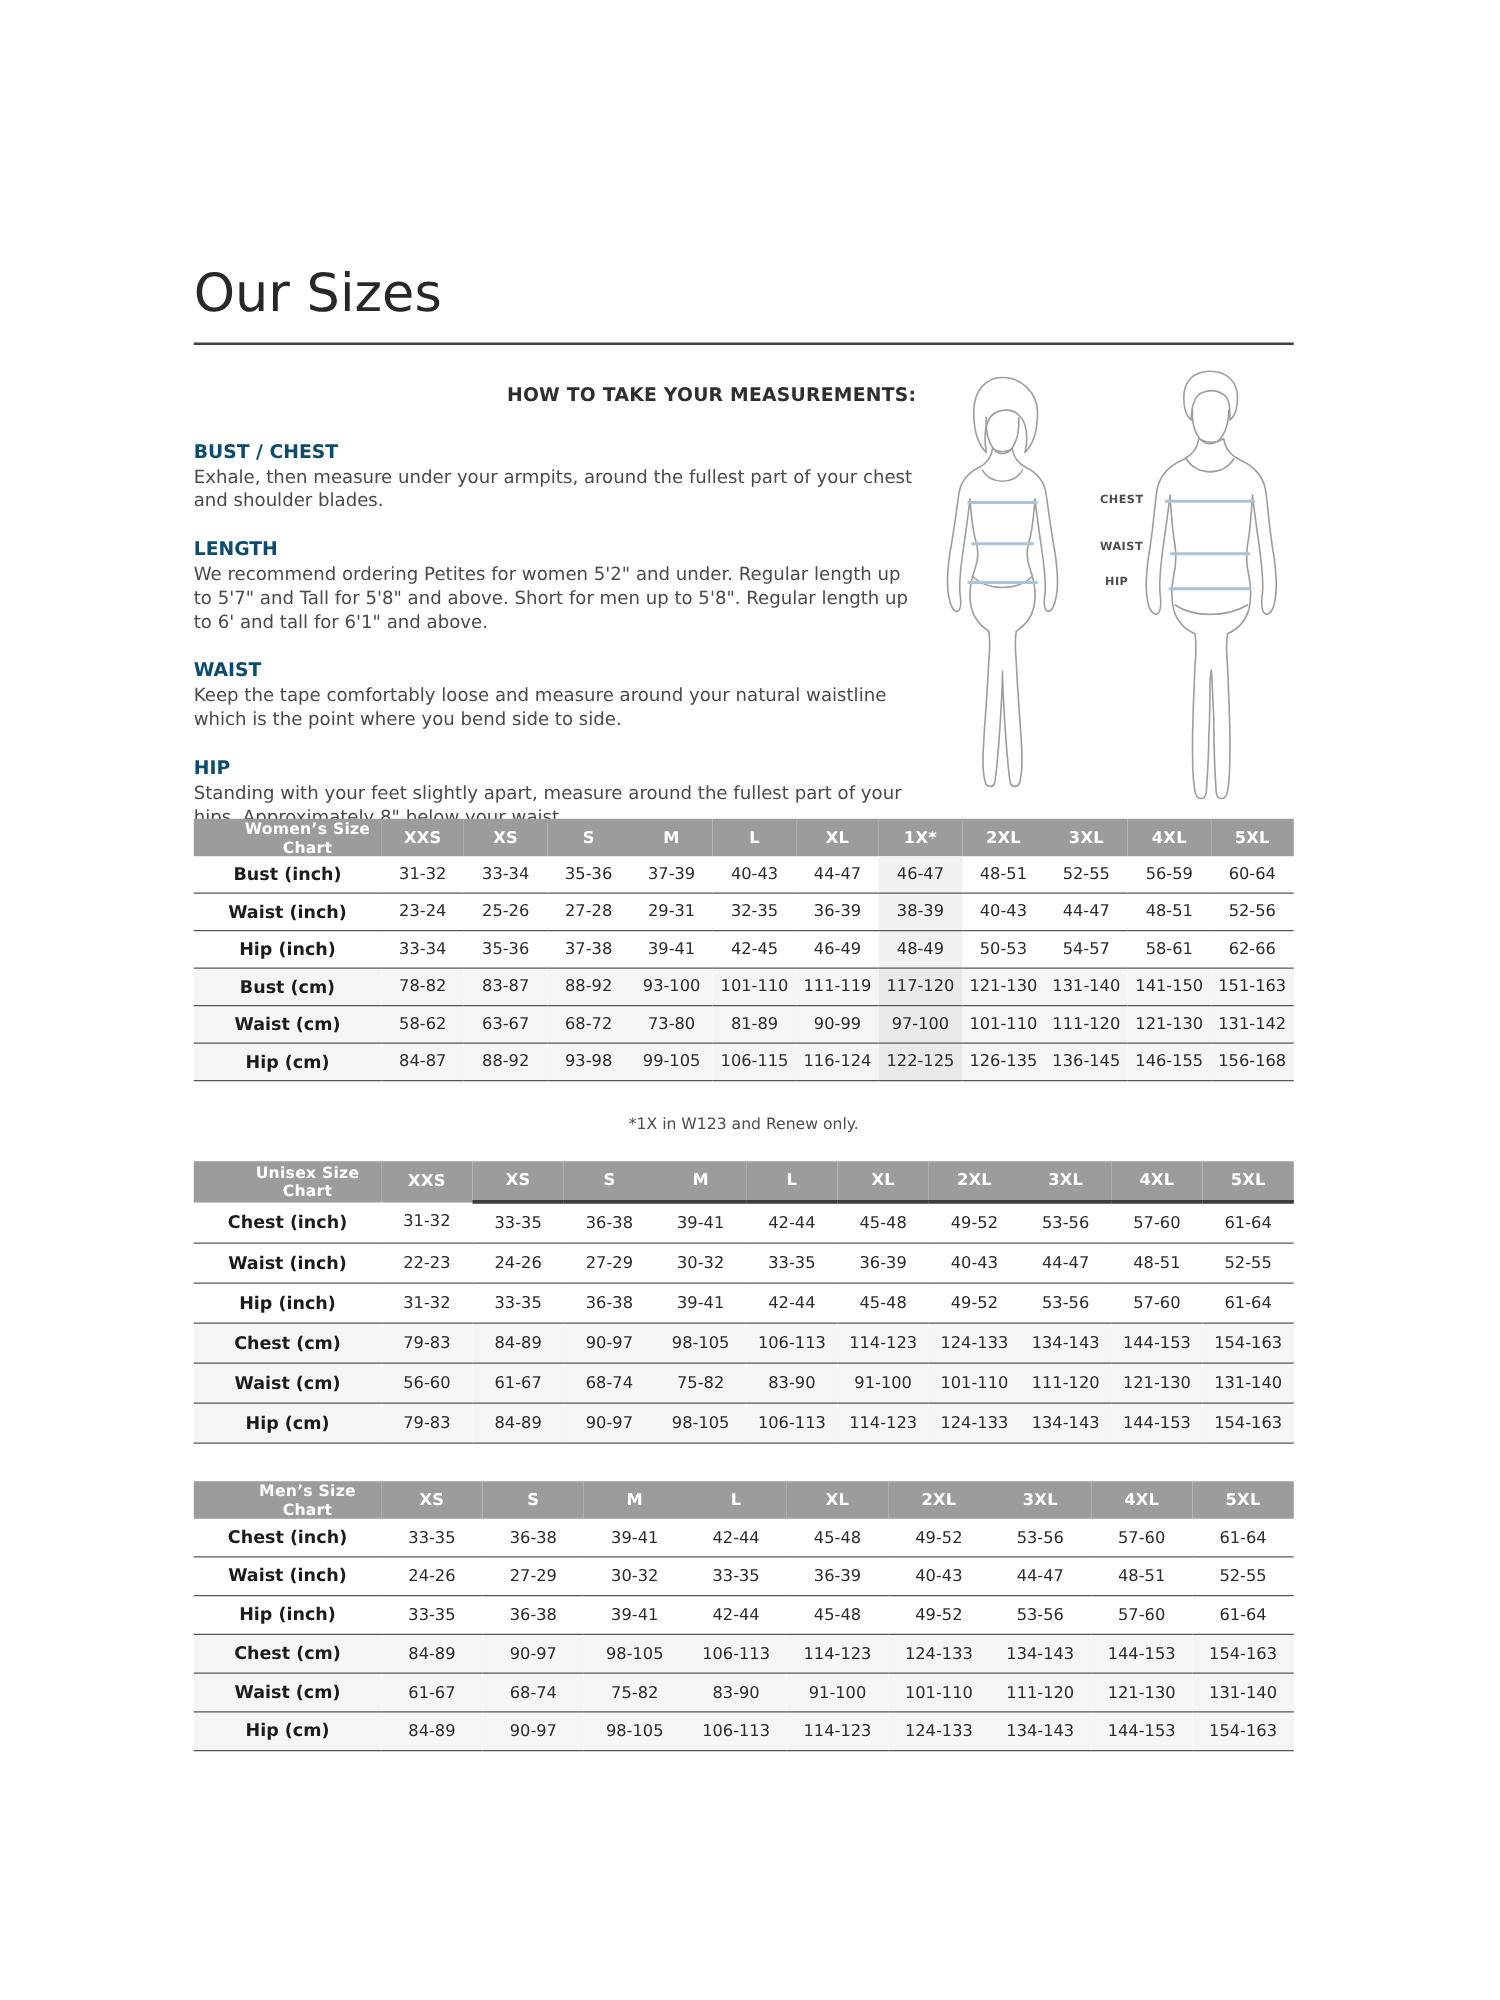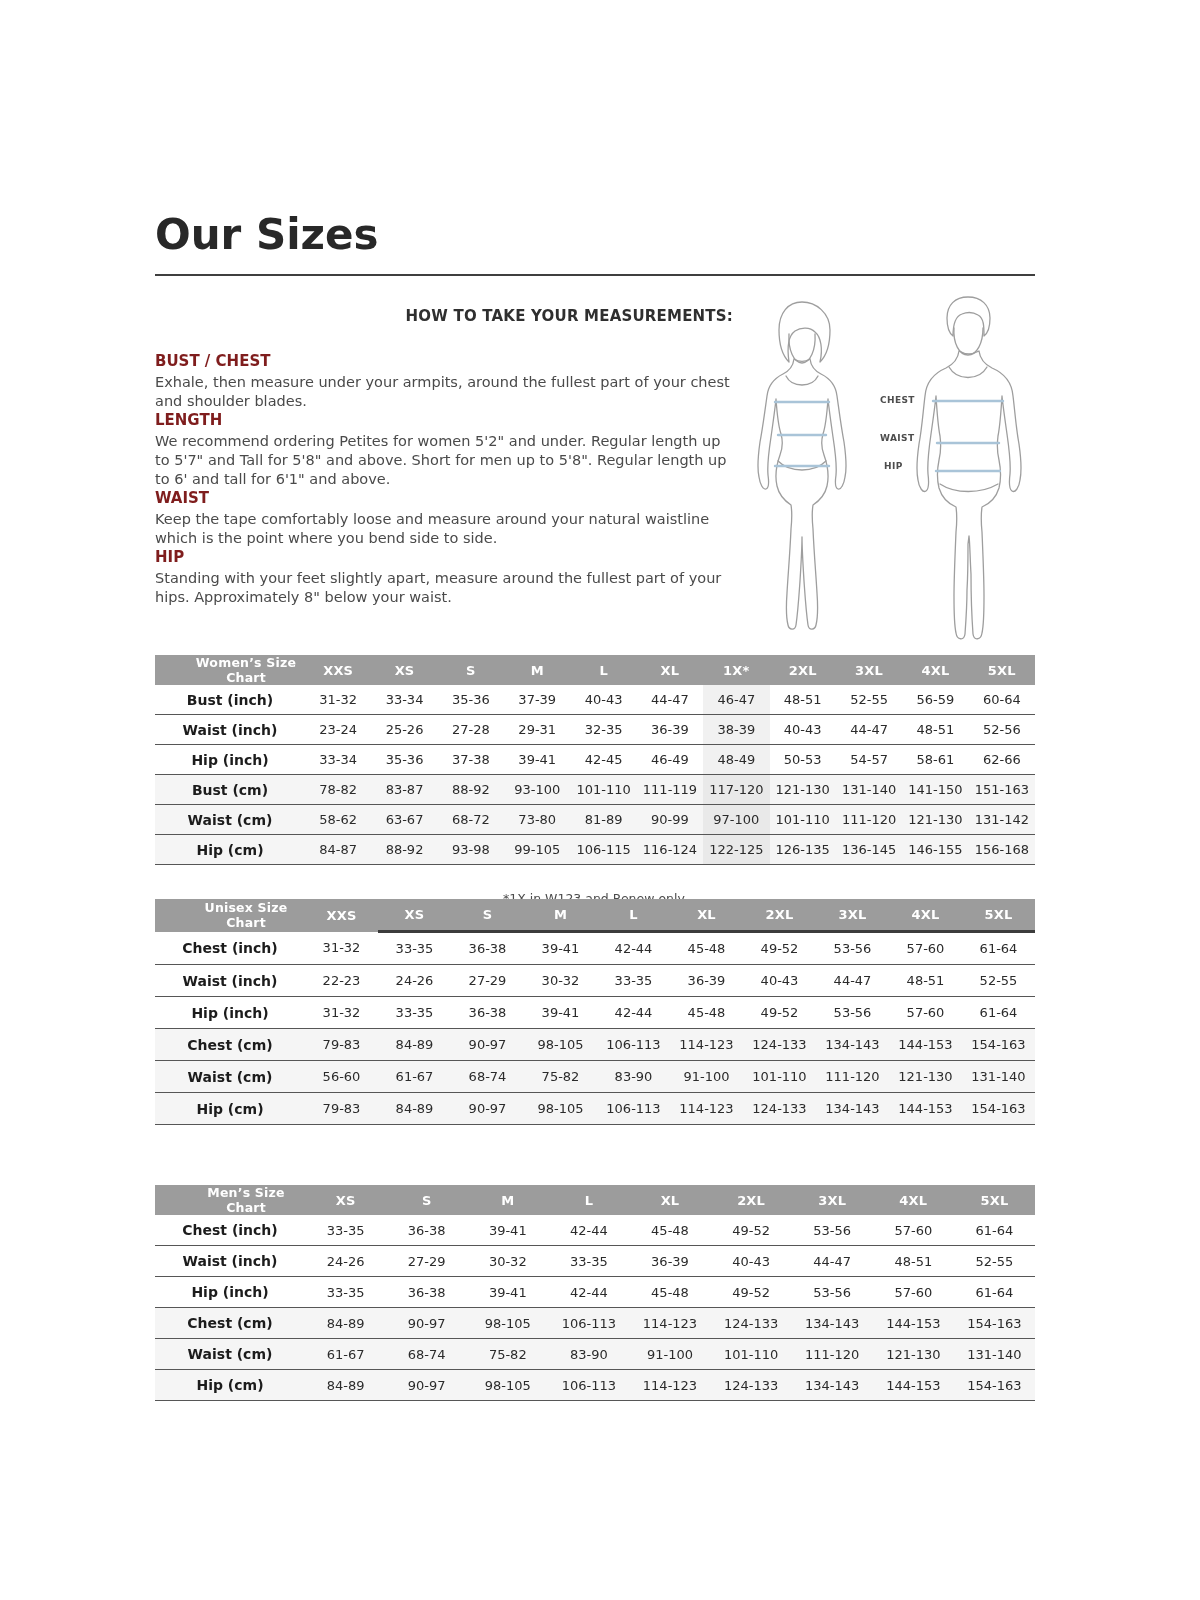--- a/index.html
+++ b/index.html
@@ -7,51 +7,51 @@
     position:relative;
     width:1200px;height:1600px;
     background:#fff;
     font-family:"DejaVu Sans","Liberation Sans",sans-serif;
     color:#2e2e2e;
     overflow:hidden;
   }
   
   .title-block{position:absolute;left:155px;top:213px;width:880px;}
   .title-block h1{
-    margin:0;font-size:42px;line-height:44px;font-weight:bold;
+    margin:0;font-size:42px;line-height:44px;font-weight:normal;
     color:#282828;letter-spacing:0;
   }
   .title-rule{margin-top:17px;border-top:2px solid #3f3f3f;height:0;}
 
   
   .instructions{position:absolute;left:155px;top:303px;width:578px;}
   .instructions h2{
     margin:4px 0 27px 0;font-size:15px;font-weight:bold;color:#2f2f2f;letter-spacing:0.2px;text-align:right;
   }
-  .sec h3{margin:0 0 3px 0;font-size:15px;font-weight:bold;color:#7f1d1d;}
+  .sec h3{margin:19px 0 3px 0;font-size:15px;font-weight:bold;color:#0c4a6e;}
   .sec p{margin:0;font-size:14.5px;line-height:19px;color:#4a4a4a;}
 
   
   .figures{position:absolute;left:740px;top:294px;width:300px;height:368px;}
   .figures svg{position:absolute;left:0;top:0;}
   .fig-label{
     position:absolute;font-size:9px;font-weight:bold;color:#4d4d4d;letter-spacing:0.4px;
   }
   .fig-label.chest{left:140px;top:101px;}
   .fig-label.waist{left:140px;top:139px;}
   .fig-label.hip{left:144px;top:167px;}
 
   
   table.size-table{
     position:absolute;left:155px;width:880px;
     border-collapse:collapse;table-layout:fixed;
     font-size:13px;color:#2b2b2b;
   }
   #table-women{top:655px;}
-  #table-unisex{top:899px;}
+  #table-unisex{top:929px;}
   #table-men{top:1185px;}
   table.size-table th,table.size-table td{
     padding:0;text-align:center;height:29px;vertical-align:middle;
   }
   #table-unisex td,#table-unisex th{height:31px;}
   #table-men td,#table-men th{height:30px;}
   thead th{
     background:#9c9c9c;color:#ffffff;font-weight:bold;font-size:13px;letter-spacing:0.2px;
   }
   thead th.t-title{font-size:12.5px;padding-left:32px;}

